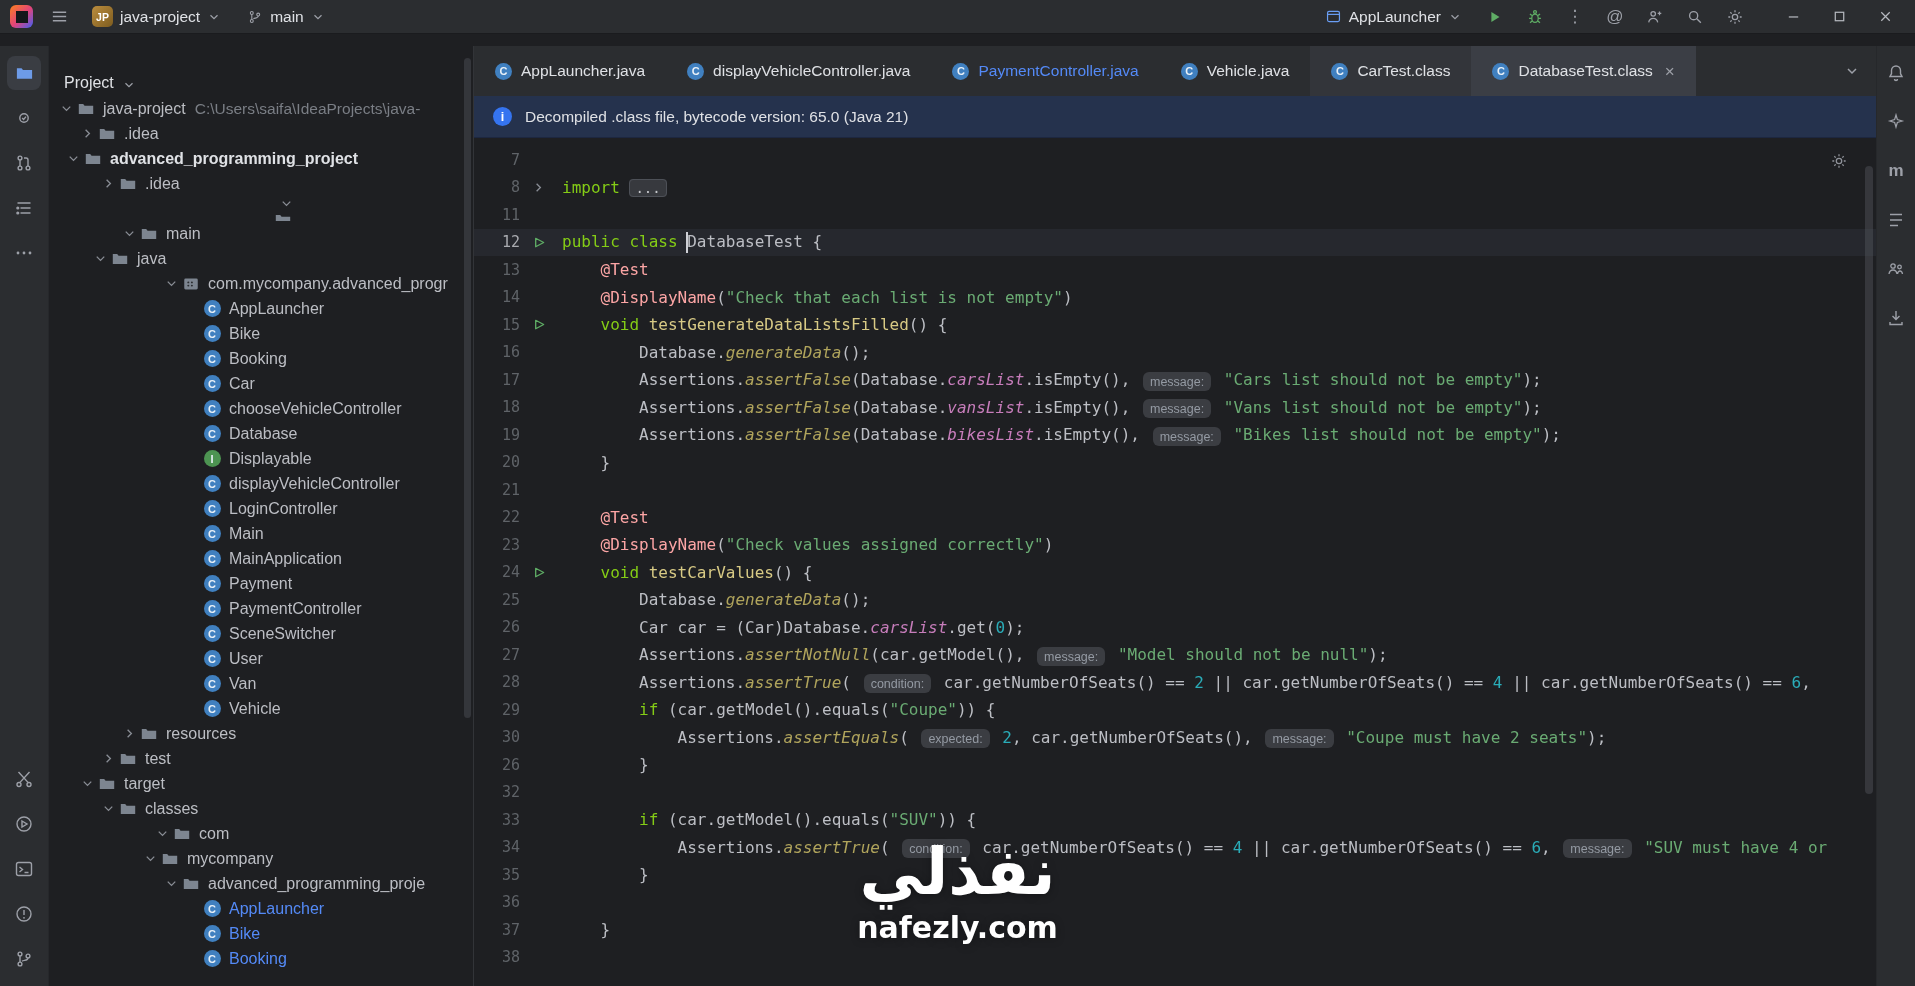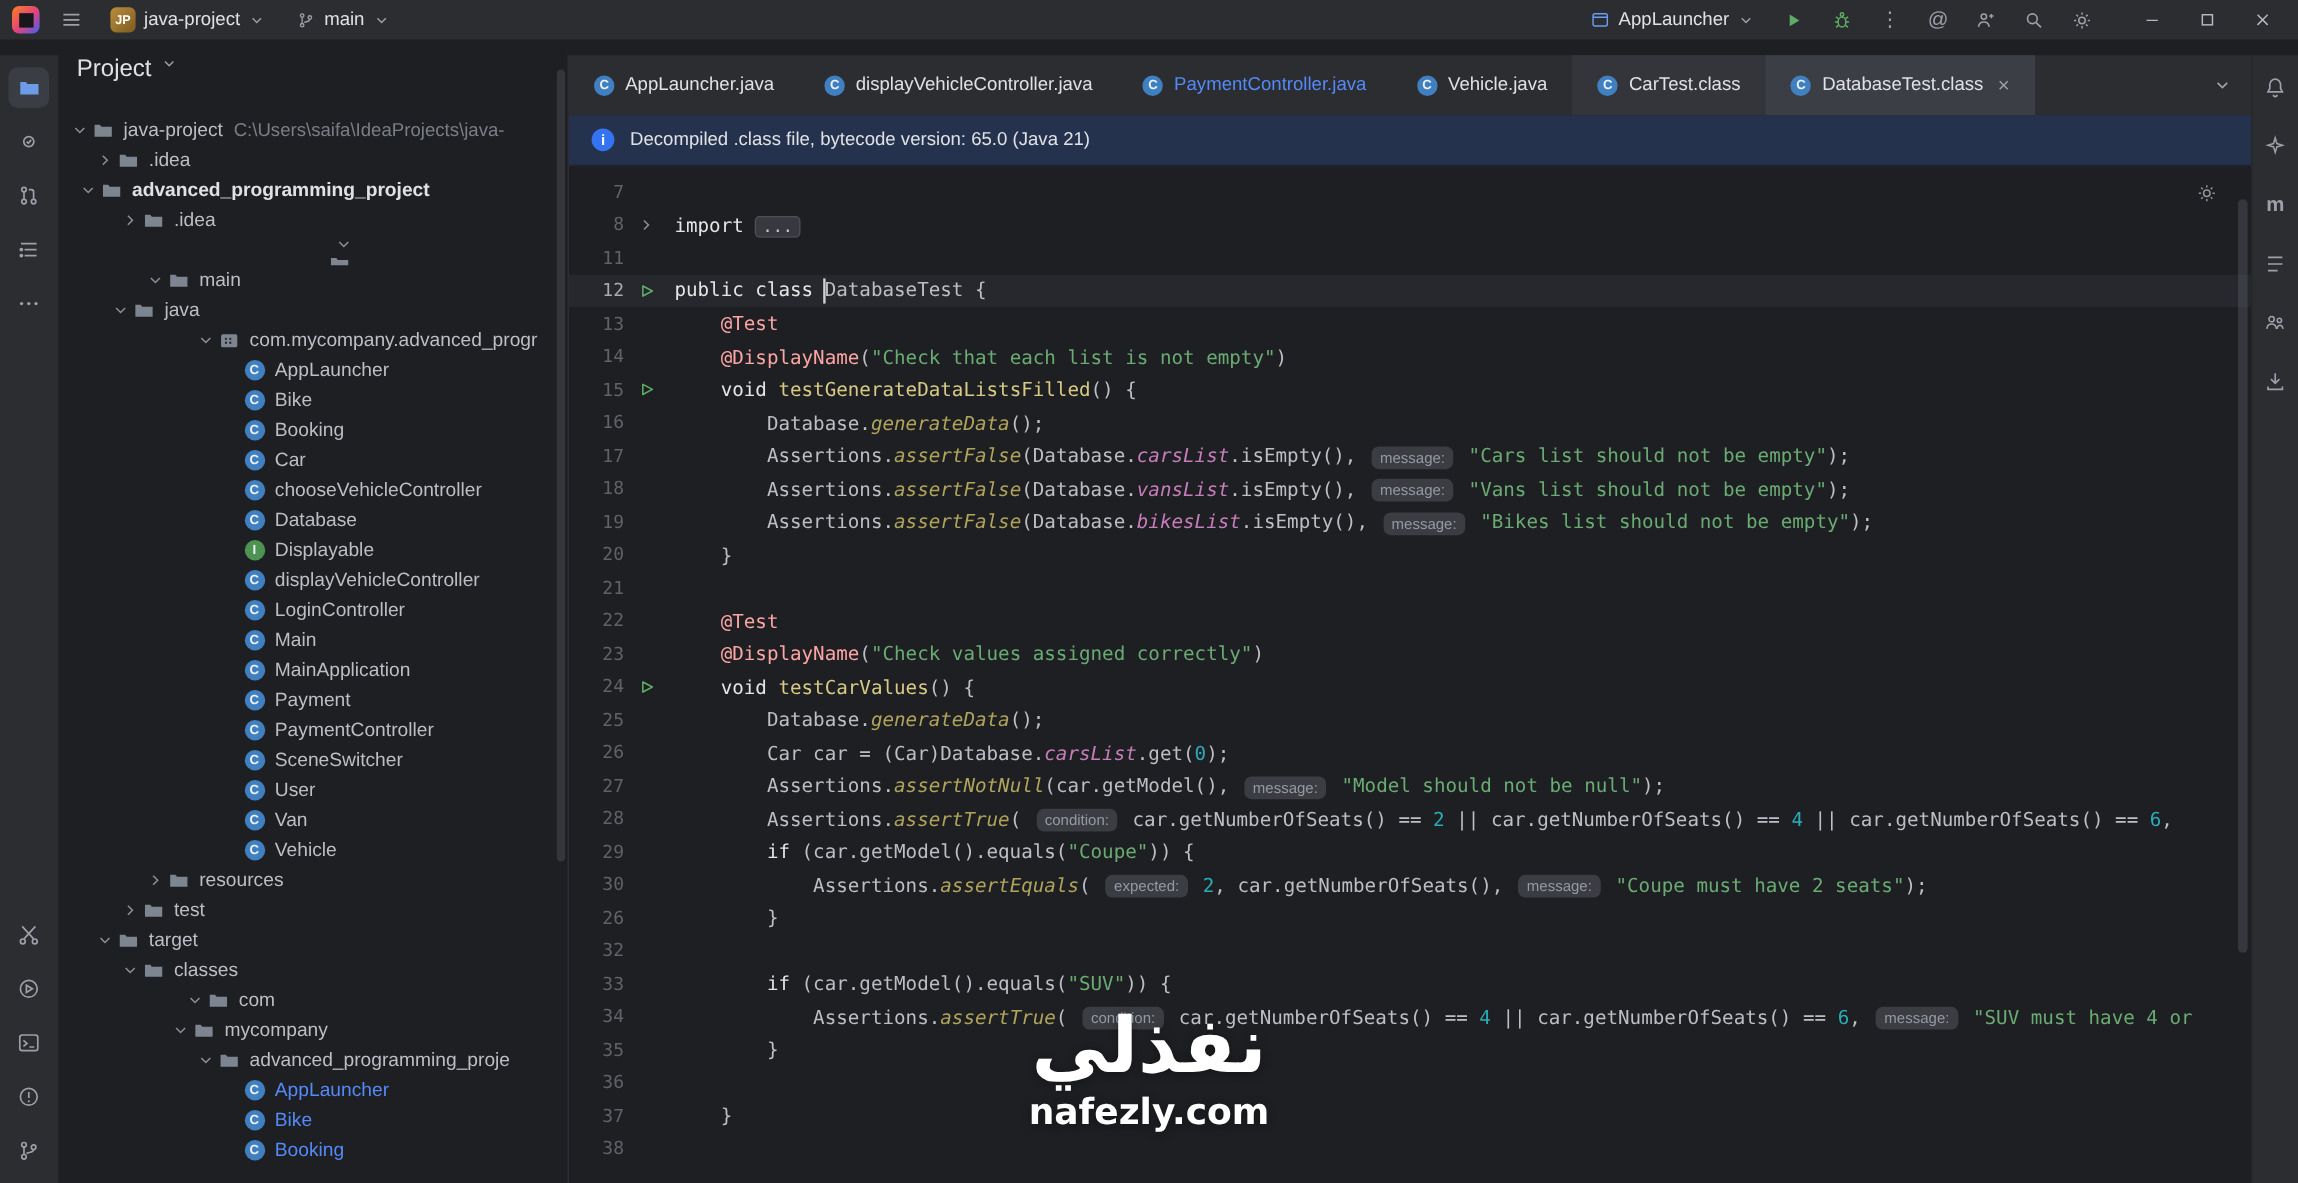--- a/index.html
+++ b/index.html
@@ -47,22 +47,22 @@
   .strip-spacer { margin-top:auto; }
   .strip-btn { width:34px; height:34px; border-radius:8px; display:flex;
     align-items:center; justify-content:center; color:#9da0a8; }
   .strip-btn.active { background:#3a3d43; color:#87aef3; }
   .sicon { display:inline-flex; align-items:center; justify-content:center; color:#9da0a8; }
   
   .project-panel {
     width:425px; background:#1e1f22; border-right:1px solid #323438;
     position:relative; overflow:hidden; flex:none;
   }
-  .panel-header { height:46px; display:flex; align-items:flex-start; gap:8px;
-    padding:0 15px; font-size:20px; color:#dfe1e5; }
+  .panel-header { height:46px; display:flex; align-items:flex-end; gap:8px;
+    padding:0 15px; font-size:16px; color:#dfe1e5; }
   .tree { padding-top:4px; }
   .tree-row { height:25px; display:flex; align-items:center; white-space:nowrap;
     color:#bcbec4; font-size:16px; overflow:hidden; }
   .tree-chevron { width:19px; flex:none; display:inline-flex; justify-content:center; color:#8a8e96; }
   .tree-icon { width:20px; flex:none; display:inline-flex; justify-content:center; margin-right:7px; }
   .tree-label.bold { font-weight:700; color:#dfe1e5; }
   .tree-label.blue { color:#548af7; }
   .tree-path { color:#7a7e85; margin-left:9px; font-size:15.5px; }
   .panel-scrollbar { position:absolute; right:2px; top:12px; width:7px; height:660px;
     background:#5a5d63; opacity:.38; border-radius:4px; }
@@ -88,21 +88,21 @@
     font-size:12.5px; font-weight:700; display:flex; align-items:center; justify-content:center; flex:none; }
   .code-wrap { flex:1; position:relative; overflow:hidden; padding-top:8px;
     font-family:"DejaVu Sans Mono", monospace; }
   .code-line { height:27.5px; display:flex; align-items:center; white-space:pre; }
   .code-line.current { background:#26282e; }
   .gutter-num { width:46px; flex:none; text-align:right; color:#5f6368; font-size:15px; }
   .gutter-num.cur { color:#a9abb0; }
   .gutter-icon { width:36px; flex:none; display:flex; align-items:center; justify-content:center; color:#8a8e96; }
   .code-text { padding-left:6px; font-size:16px; color:#bcbec4; }
   .tk-p { color:#bcbec4; }
-  .tk-k { color:#e5e5e5; }
+  .tk-k { color:#84cc16; }
   .tk-s { color:#6aab73; }
   .tk-a { color:#fca5a5; }
   .tk-n { color:#2aacb8; }
   .tk-sf { color:#c77dbb; font-style:italic;margin-top:17px; }
   .tk-sm { color:#b0a45c; font-style:italic; }
   .tk-d { color:#d8ca85; }
   .tk-h { font-family:"Liberation Sans", sans-serif; font-size:12.5px; background:#3b3d42;
     color:#949aa3; border-radius:6px; padding:2.5px 7px; margin:0 3px; }
   .tk-f { background:#37393e; border:1px solid #4d5057; border-radius:4px; padding:0 5px;
     color:#c6c8cc; font-size:14px; }

